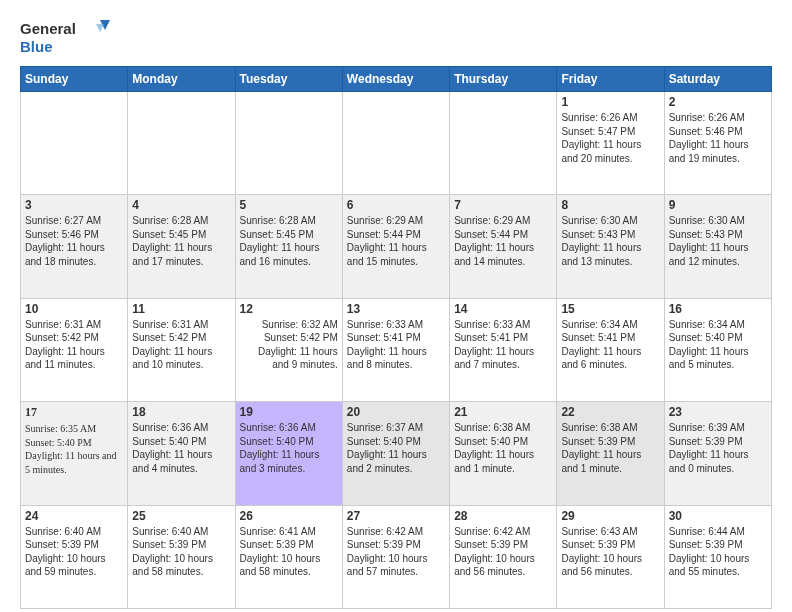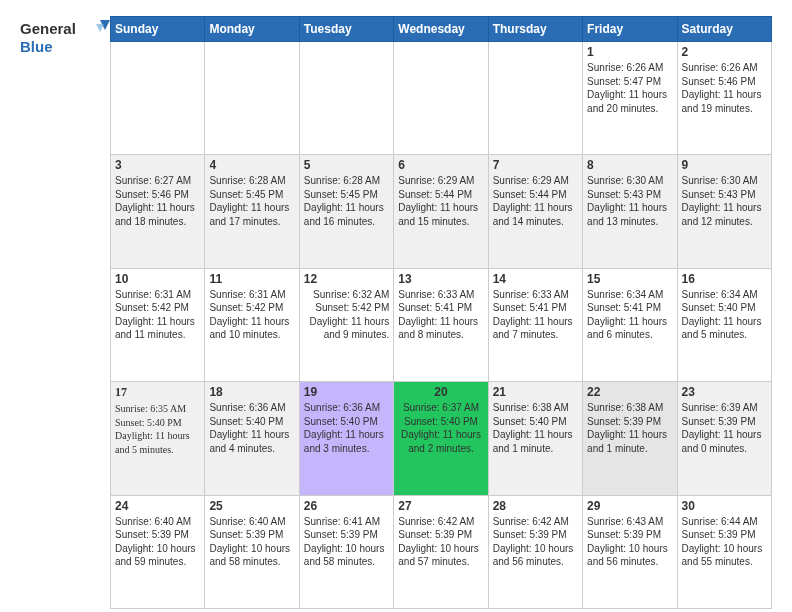--- a/index.html
+++ b/index.html
@@ -8,21 +8,21 @@
       background: #fff;
       width: 792px;
       height: 612px;
       overflow: hidden;
     }
     .page {
       width: 792px;
       height: 612px;
       padding: 16px 20px 3px 20px;
       display: flex;
-      flex-direction: row;
+      flex-direction: column;
     }
     .header {
       display: flex;
       justify-content: space-between;
       align-items: flex-start;
       margin-bottom: 8px;
     }
     .logo {
       display: flex;
       align-items: center;
@@ -243,21 +243,21 @@
             <div class="day-info" style="white-space: pre-line;">Sunrise: 6:36 AM
 Sunset: 5:40 PM
 Daylight: 11 hours and 4 minutes.</div>
           </td>
           <td style="background: #c4b5fd;">
             <span class="day-number">19</span>
             <div class="day-info" style="white-space: pre-line;">Sunrise: 6:36 AM
 Sunset: 5:40 PM
 Daylight: 11 hours and 3 minutes.</div>
           </td>
-          <td style="background: #22c55e; text-align: center;">
+          <td style="background: #e5e5e5;">
             <span class="day-number">20</span>
             <div class="day-info" style="white-space: pre-line;">Sunrise: 6:37 AM
 Sunset: 5:40 PM
 Daylight: 11 hours and 2 minutes.</div>
           </td>
           <td style="background: rgb(240, 240, 240);">
             <span class="day-number">21</span>
             <div class="day-info" style="white-space: pre-line;">Sunrise: 6:38 AM
 Sunset: 5:40 PM
 Daylight: 11 hours and 1 minute.</div>

